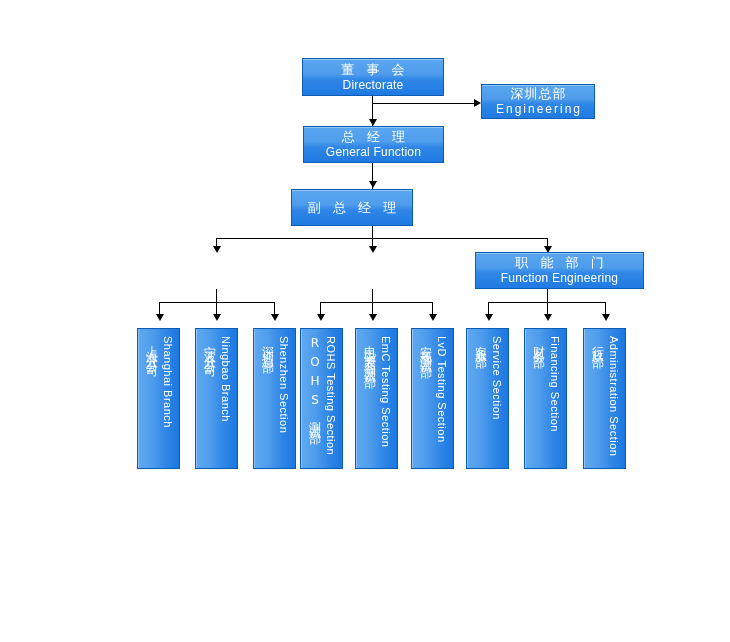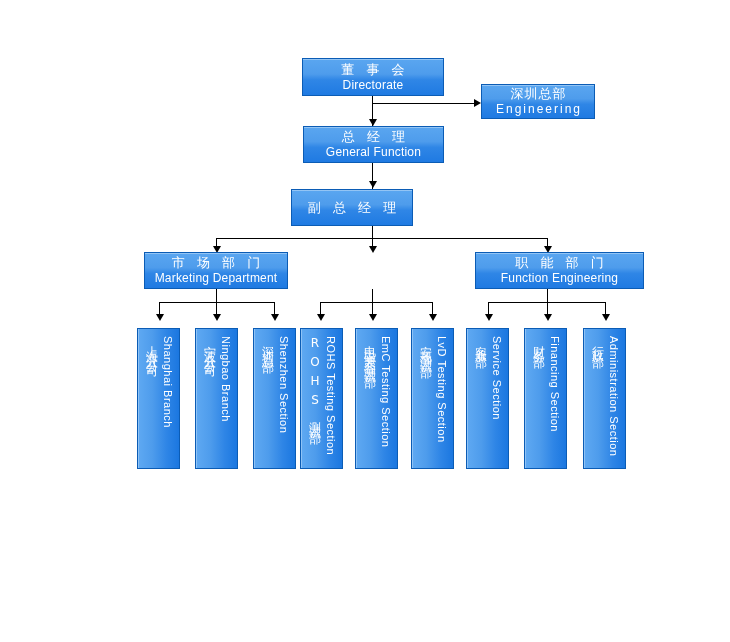--- a/index.html
+++ b/index.html
@@ -167,24 +167,20 @@
 
   <div class="box" style="left:303px;top:126px;width:141px;height:37px;">
     <div class="cn">总 经 理</div>
     <div class="en">General Function</div>
   </div>
 
   <div class="box" style="left:291px;top:189px;width:122px;height:37px;">
     <div class="cn">副 总 经 理</div>
   </div>
 
-  <div class="box" style="left:144px;top:252px;width:144px;height:37px;">
-    <div class="cn">市 场 部 门</div>
-    <div class="en">Marketing Department</div>
-  </div>
 
 
   <div class="box" style="left:475px;top:252px;width:169px;height:37px;">
     <div class="cn">职 能 部 门</div>
     <div class="en">Function Engineering</div>
   </div>
 
   <div class="leaf" style="left:137px;top:328px;width:43px;height:141px;">
     <div class="inner">
       <div class="ven">Shanghai Branch</div>

